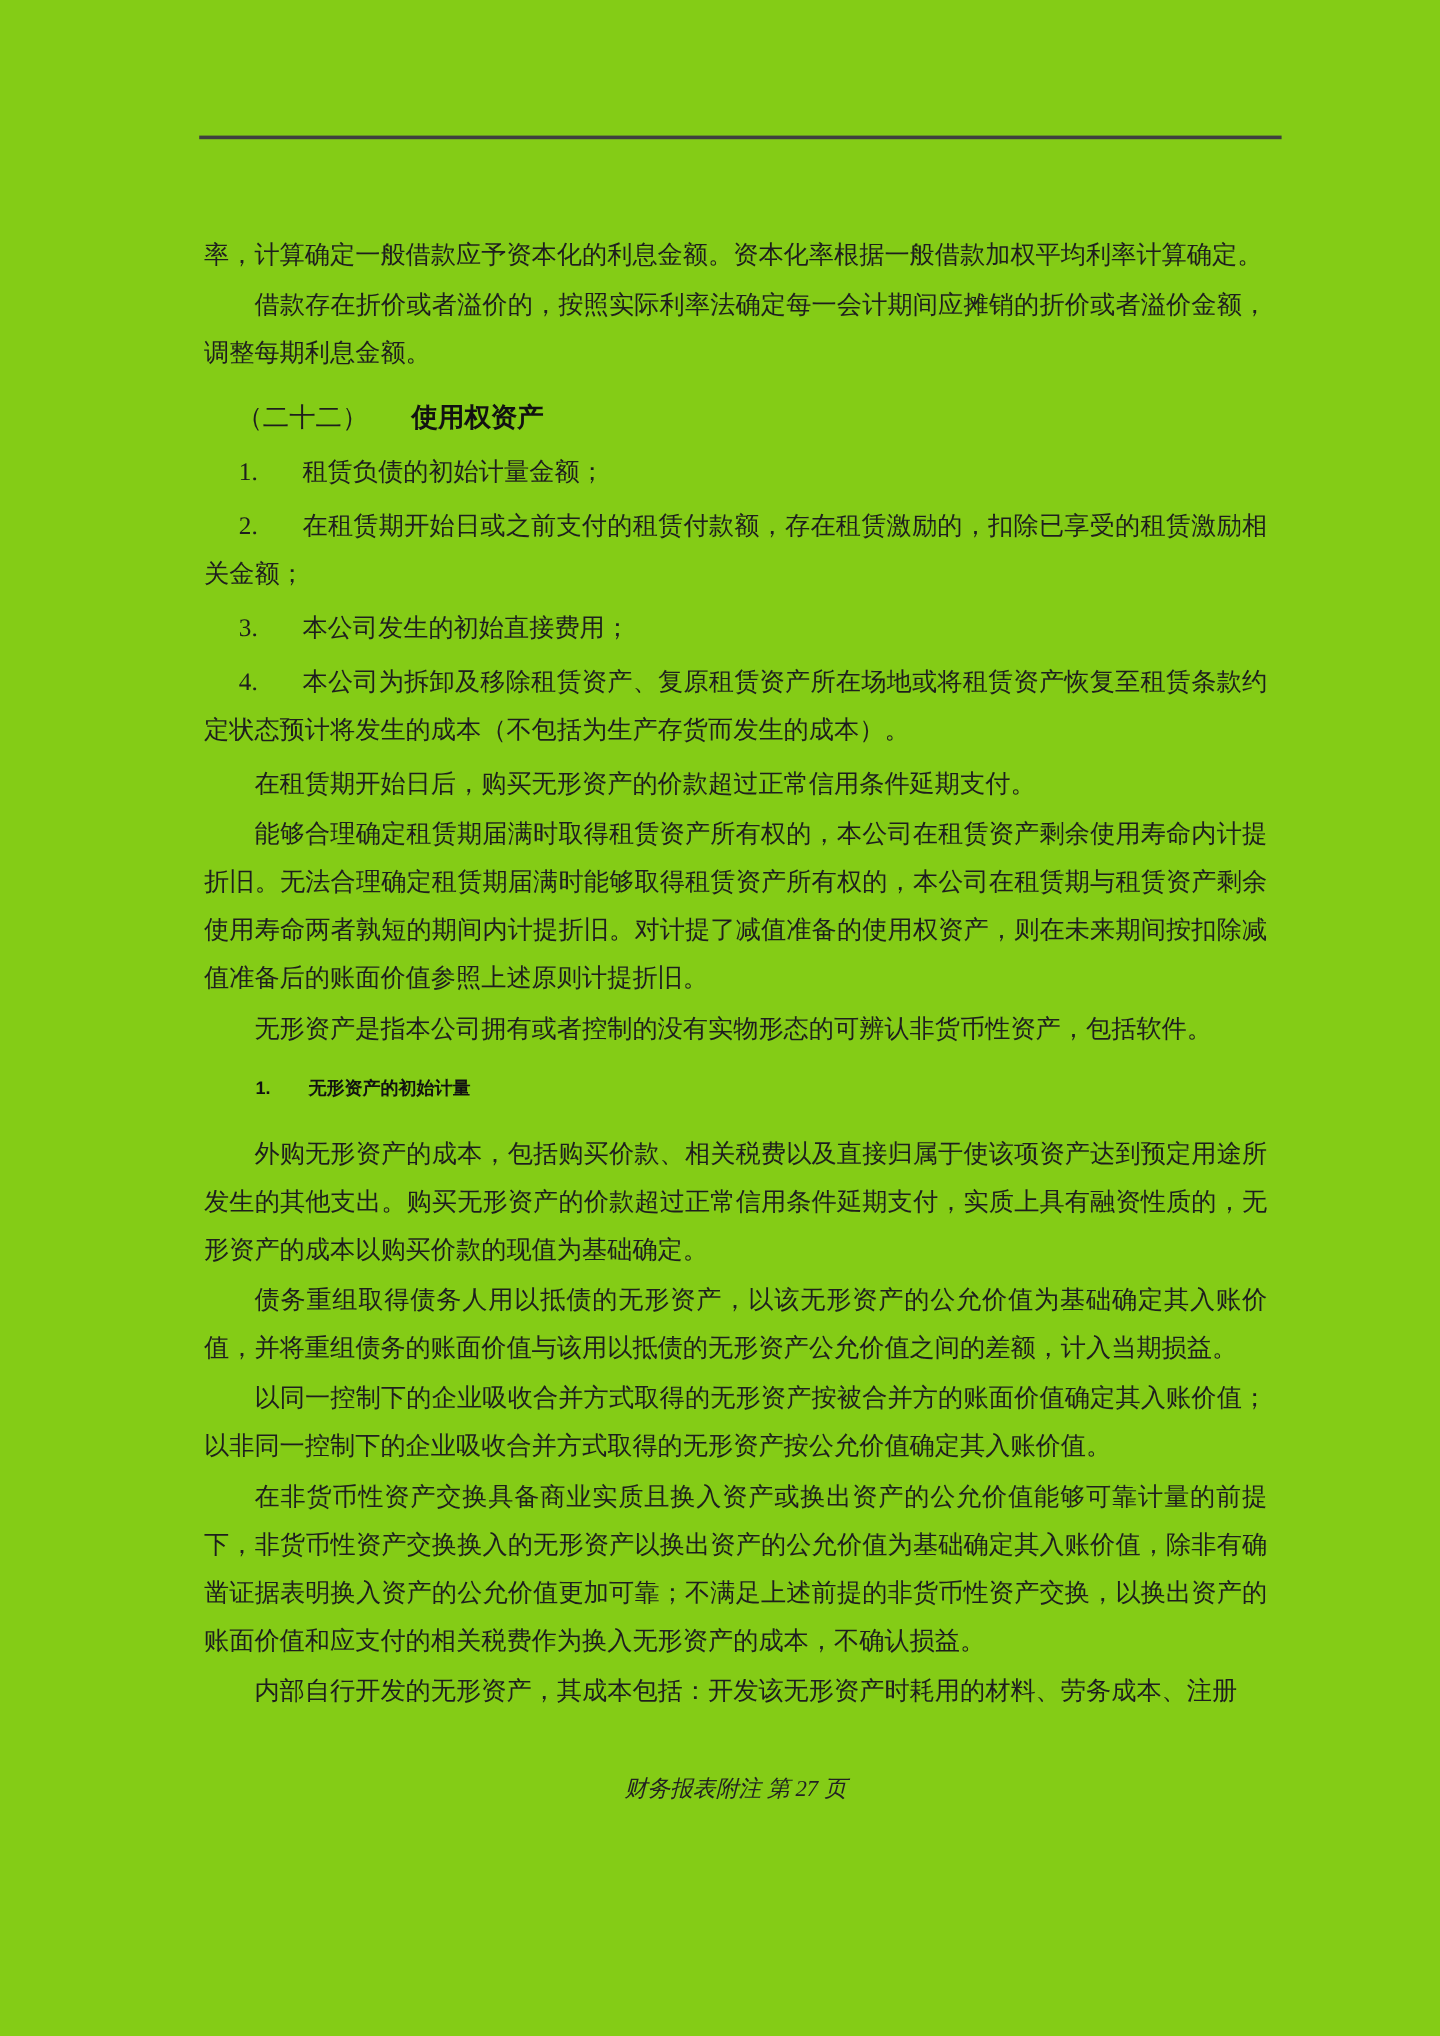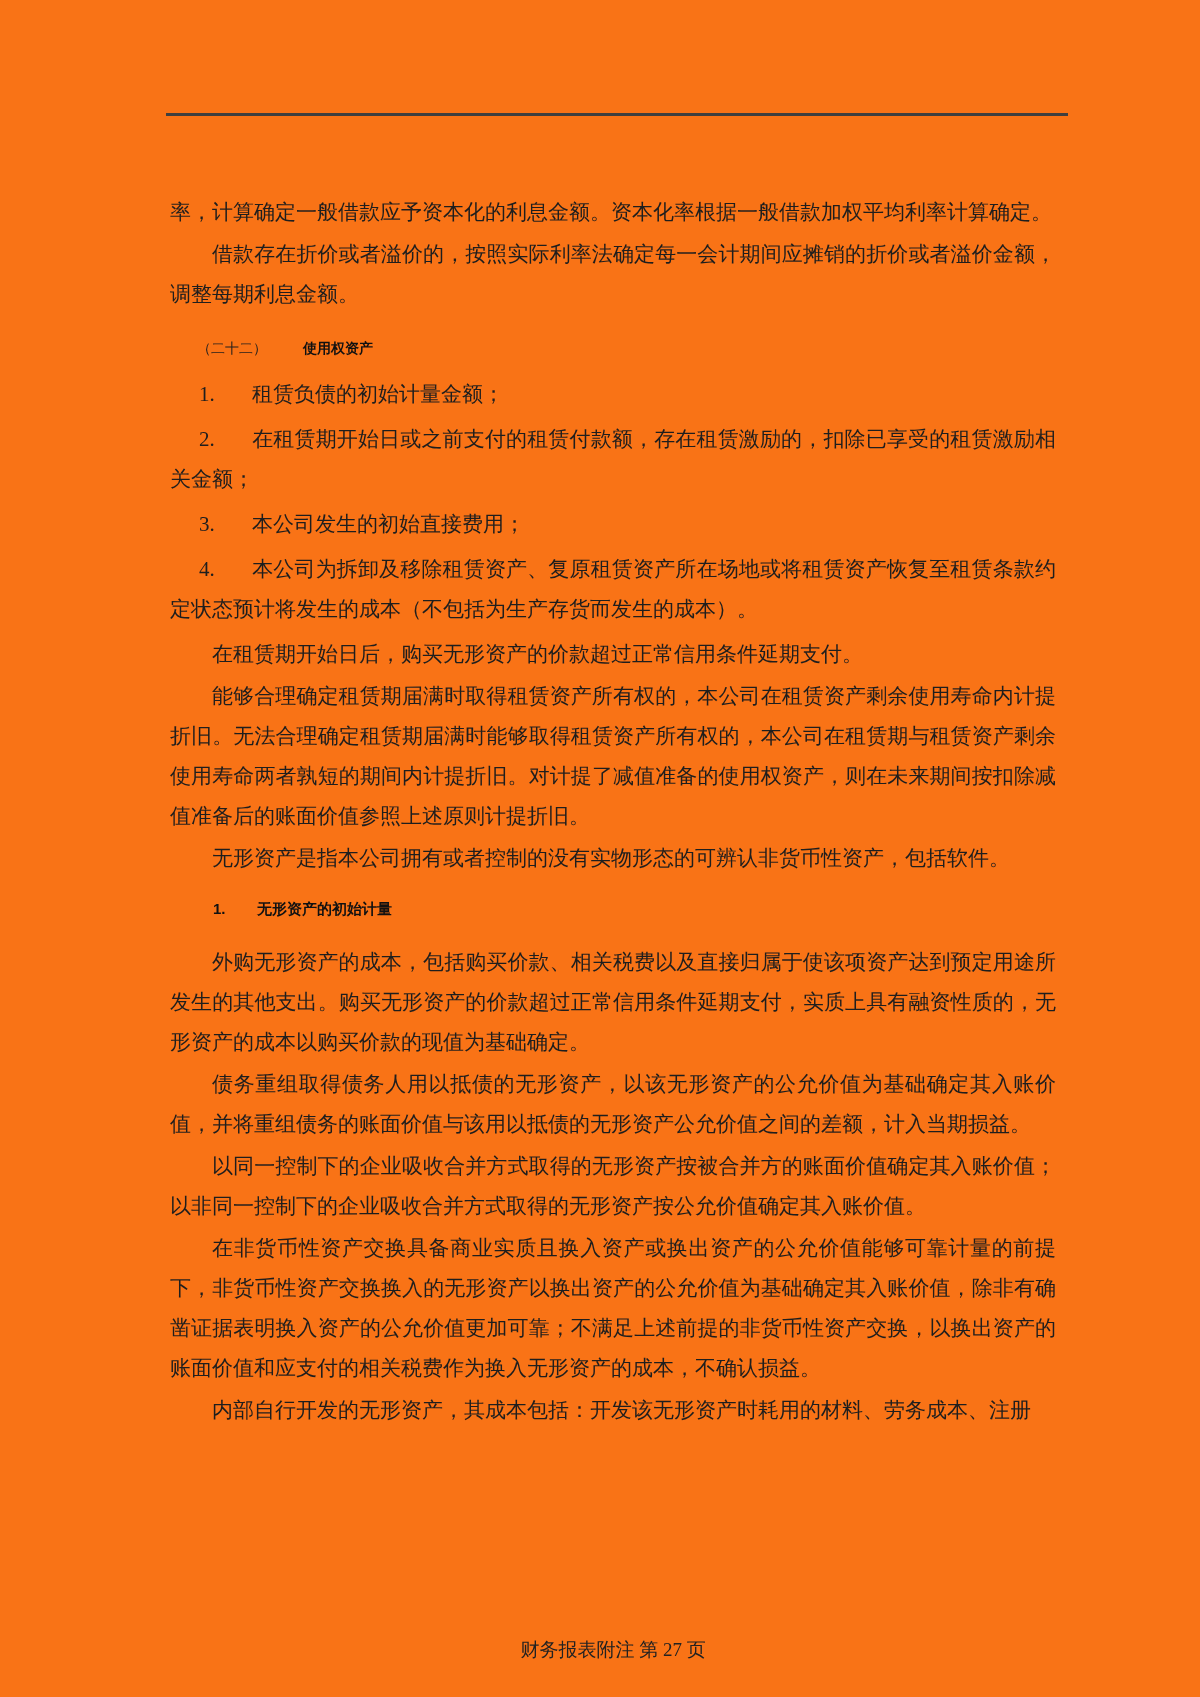--- a/index.html
+++ b/index.html
@@ -1,54 +1,54 @@
 <!DOCTYPE html>
 <html><head>
 <meta charset="utf-8">
 <style>
   html,body{margin:0;padding:0;background:#ffffff;}
   .page{
     position:relative;
     width:1200px;height:1697px;
-    background:#f97316;
+    background:#84cc16;
     overflow:hidden;
     font-family:"Liberation Serif","DejaVu Serif",serif;
     color:#1e1e1e;
   }
   .header-rule{
     position:absolute;left:166px;top:113px;
     width:902px;height:3px;background:#3f3f3f;
   }
   .doc-body{
     position:absolute;left:170px;top:190px;width:886px;
     font-size:21px;line-height:40px;
     text-align:justify;
   }
   .doc-body p{margin:2px 0;text-indent:42px;}
   .doc-body p.cont{text-indent:0;}
   .li{margin:5px 0;text-indent:29px;}
   .li .num{display:inline-block;width:53px;text-indent:0;}
   .h2{
     margin:14px 0 2px;padding-left:27px;
-    font-size:14px;line-height:40px;text-indent:0;
+    font-size:22px;line-height:40px;text-indent:0;
   }
   .h2 .num{font-weight:400;}
   .h2 .title{
     font-family:"Liberation Sans","DejaVu Sans",sans-serif;
     font-weight:700;margin-left:36px;color:#111;
   }
   .h3{
     margin:11px 0 13px;padding-left:43px;
     font-family:"Liberation Sans","DejaVu Sans",sans-serif;
     font-weight:700;font-size:15px;line-height:40px;color:#111;text-indent:0;
   }
   .h3 .num{display:inline-block;width:44px;}
   .footer{
-    position:absolute;left:170px;top:1630px;width:886px;
-    text-align:center;font-size:19px;line-height:40px;color:#222;
+    position:absolute;left:170px;top:1472px;width:886px;
+    text-align:center;font-size:19px;line-height:40px;color:#222;font-style:italic;
   }
 </style>
 </head>
 <body>
 
 <div class="page">
 
   <div class="header-rule"></div>
 
   <div class="doc-body">

